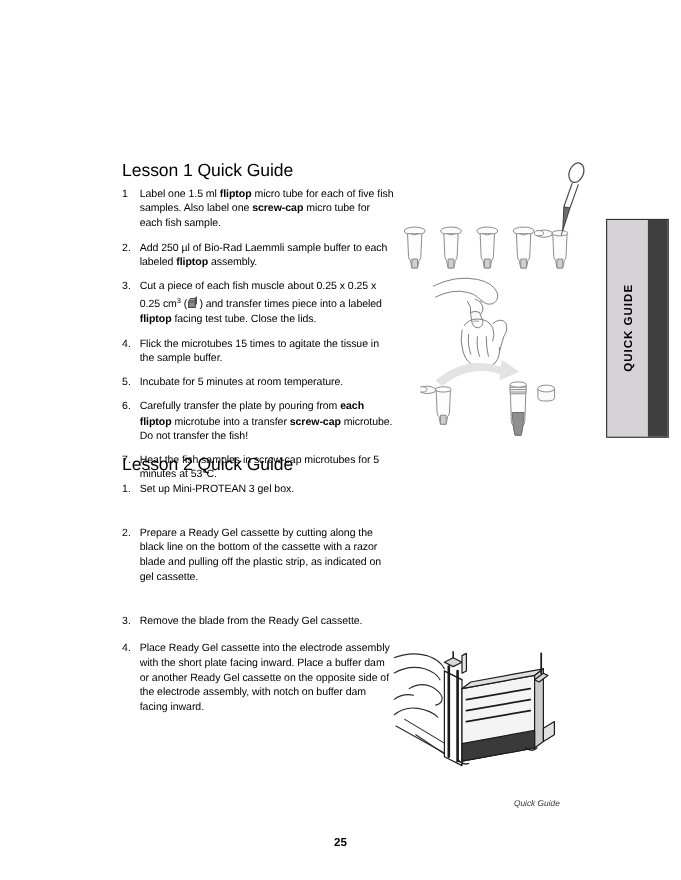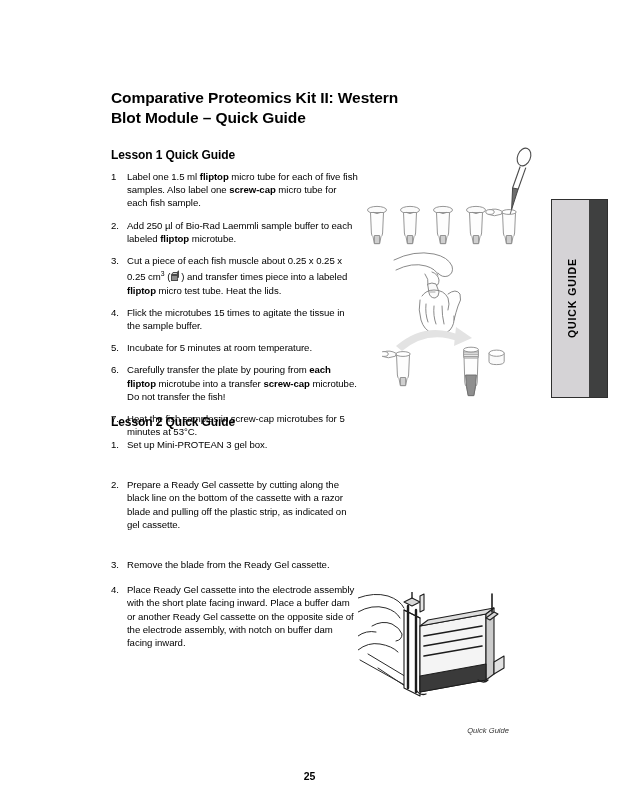--- a/index.html
+++ b/index.html
@@ -30,22 +30,22 @@
     top: 78px;
     width: 300px;
     font-size: 15.5px;
     font-weight: bold;
     line-height: 20px;
     letter-spacing: -0.1px;
   }
 
   
   .lesson-heading {
-    font-size: 12px;
-    font-weight: bold;
+    font-size: 16px;
+    font-weight: normal;
     line-height: 15px;
     letter-spacing: -0.1px;
   }
 
   .section {
     position: absolute;
     left: 111px;
     width: 248px;
   }
   #lesson1-section { top: 148px; }
@@ -171,52 +171,50 @@
 
   
   .footer-pageno {
     position: absolute;
     left: 0;
     right: 0;
     top: 760px;
     text-align: center;
     font-size: 10.5px;
     font-weight: bold;
-    margin-top: 10px;
   }
   .footer-note {
     position: absolute;
     right: 110px;
     top: 726px;
     font-size: 7.6px;
     font-style: italic;
     color: #333;
   }
 </style>
 </head>
 <body>
 
 <div class="page">
 
-  <h1 class="doc-title">Comparative Proteomics Kit II: Western Blot Module – Quick Guide</h1>
 
   <section class="section" id="lesson1-section">
     <div class="lesson-heading">Lesson 1 Quick Guide</div>
     <ol class="step-list" id="lesson1-steps">
         <li class="step" data-step="1">
           <span class="num">1</span>
           <span class="body"><span>Label one 1.5 ml </span><b>fliptop</b><span> micro tube for each of five fish samples. Also label one </span><b>screw-cap</b><span> micro tube for each fish sample.</span></span>
         </li>
         <li class="step" data-step="2">
           <span class="num">2.</span>
-          <span class="body"><span>Add 250 µl of Bio-Rad Laemmli sample buffer to each labeled </span><b>fliptop</b><span> microtube.</span></span>
+          <span class="body"><span>Add 250 µl of Bio-Rad Laemmli sample buffer to each labeled </span><b>fliptop</b><span> assembly.</span></span>
         </li>
         <li class="step" data-step="3">
           <span class="num">3.</span>
-          <span class="body"><span>Cut a piece of each fish muscle about 0.25 x 0.25 x 0.25 cm</span><span class="sup">3</span><span> (</span><span class="cube-glyph"><i class="face-front"></i><i class="face-top"></i><i class="face-side"></i></span><span>) and transfer times piece into a labeled </span><b>fliptop</b><span> micro test tube. Heat the lids.</span></span>
+          <span class="body"><span>Cut a piece of each fish muscle about 0.25 x 0.25 x 0.25 cm</span><span class="sup">3</span><span> (</span><span class="cube-glyph"><i class="face-front"></i><i class="face-top"></i><i class="face-side"></i></span><span>) and transfer times piece into a labeled </span><b>fliptop</b><span> facing test tube. Close the lids.</span></span>
         </li>
         <li class="step" data-step="4">
           <span class="num">4.</span>
           <span class="body"><span>Flick the microtubes 15 times to agitate the tissue in the sample buffer.</span></span>
         </li>
         <li class="step" data-step="5">
           <span class="num">5.</span>
           <span class="body"><span>Incubate for 5 minutes at room temperature.</span></span>
         </li>
         <li class="step" data-step="6">

